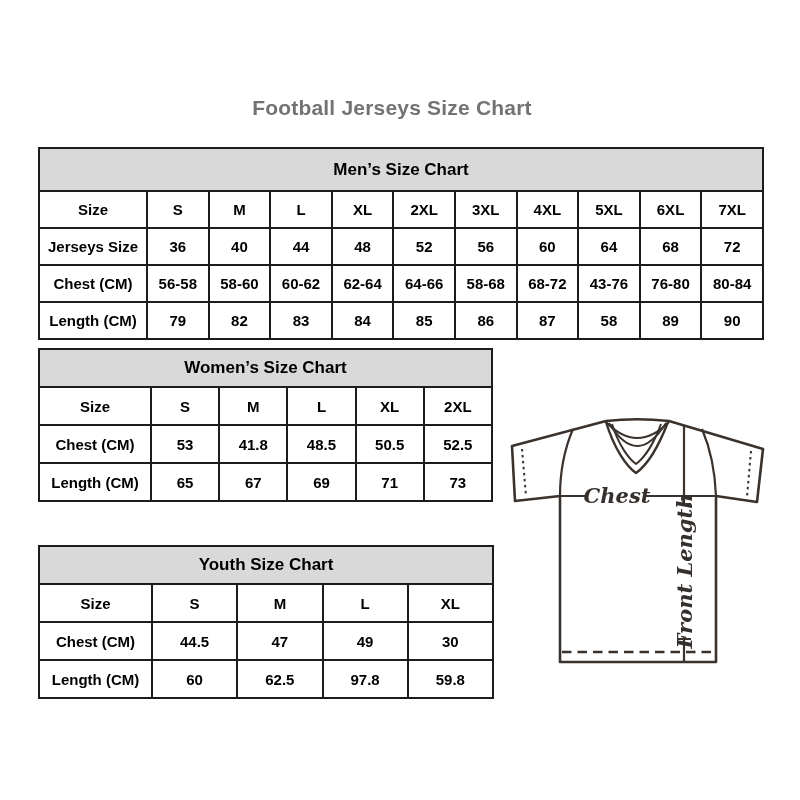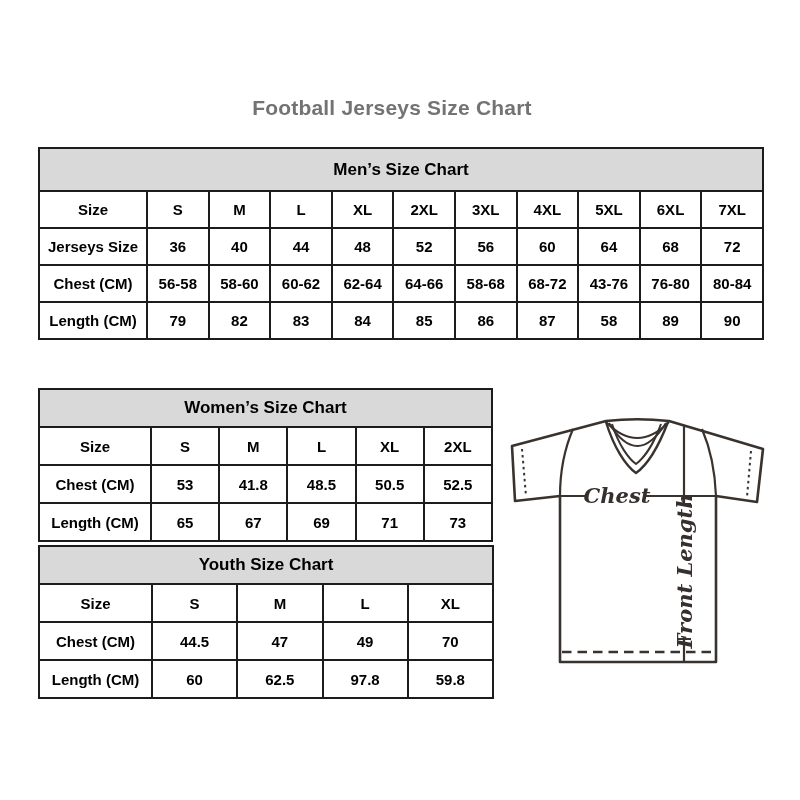--- a/index.html
+++ b/index.html
@@ -16,21 +16,21 @@
   }
   table.size-chart td {
     border:2px solid #1c1c1c; text-align:center; vertical-align:middle;
     font-weight:bold; font-size:15px; color:#000000; padding:0 2px;
     overflow:hidden; white-space:nowrap;
   }
   table.size-chart tr.chart-header td {
     background:#d9d9d9; font-size:17px;
   }
   .mens   { left:38px; top:147px; width:726px; }
-  .womens { left:38px; top:388px; width:455px; }
+  .womens { left:38px; top:348px; width:455px; }
   .youth  { left:38px; top:545px; width:456px;padding-left:25px; }
   .mens tr.chart-header td { height:41px; }
   .mens tr.data-row td     { height:35px; }
   .womens tr td, .youth tr td { height:36px; }
   .jersey-diagram { position:absolute; left:495px; top:398px; width:290px; height:285px; }
   .jersey-diagram text {
     font-family:"DejaVu Serif", serif; font-weight:bold; font-style:italic;
   }
 </style>
 </head>
@@ -170,21 +170,21 @@
       <td>S</td>
       <td>M</td>
       <td>L</td>
       <td>XL</td>
     </tr>
     <tr class="data-row">
       <td>Chest (CM)</td>
       <td>44.5</td>
       <td>47</td>
       <td>49</td>
-      <td>70</td>
+      <td>30</td>
     </tr>
     <tr class="data-row">
       <td>Length (CM)</td>
       <td>60</td>
       <td>62.5</td>
       <td>97.8</td>
       <td>59.8</td>
     </tr>
   </tbody>
     </table>

